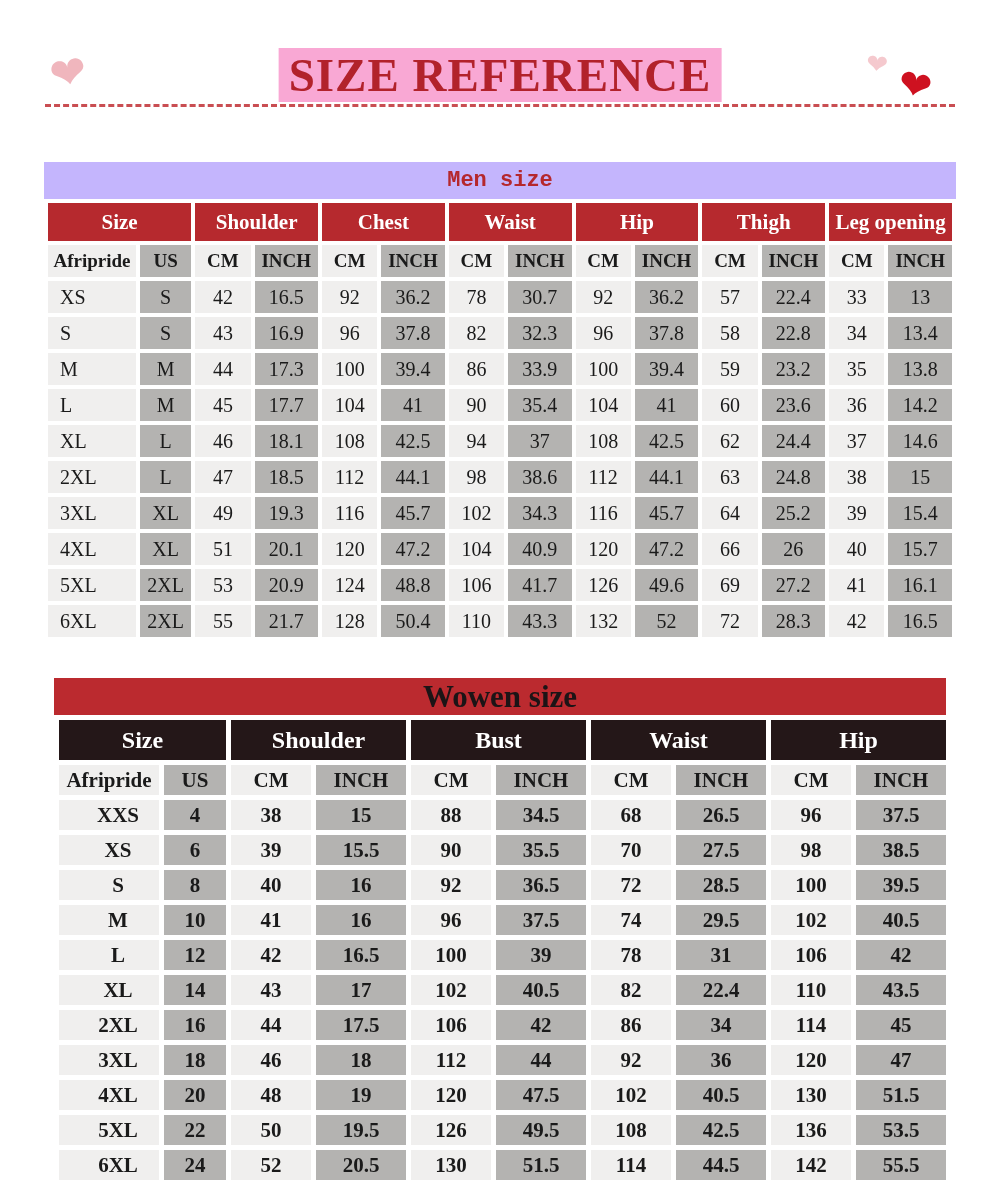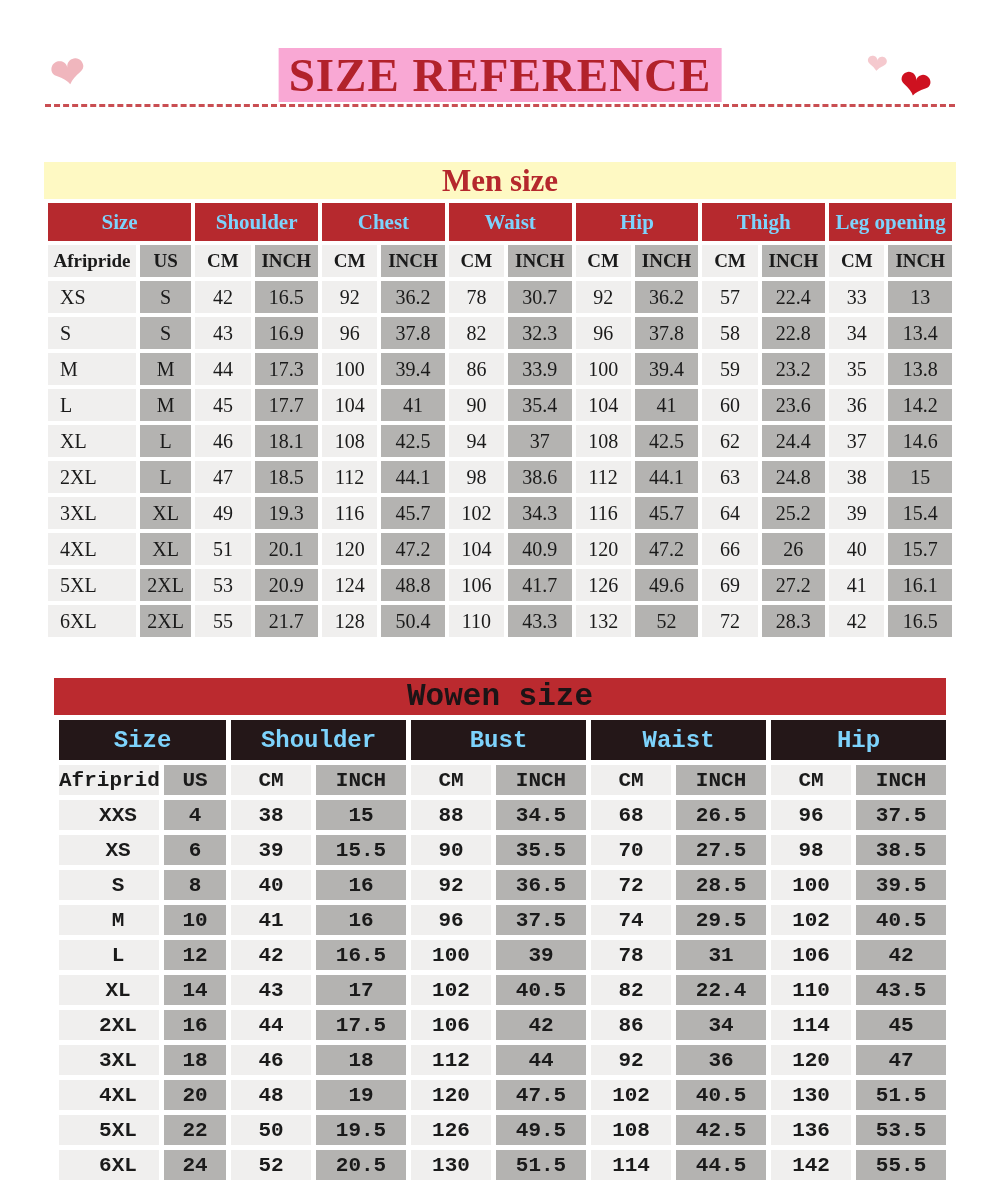--- a/index.html
+++ b/index.html
@@ -16,29 +16,29 @@
     background:#f9a8d4;padding:0 10px;z-index:2;white-space:nowrap;
     font-size:47px;font-weight:bold;color:#b2222b;letter-spacing:1px;
   }
   .heart{position:absolute;z-index:2;line-height:1;}
   .heart-left{left:50px;top:52px;font-size:44px;color:#f0b6bd;transform:rotate(-10deg);}
   .heart-right-small{left:866px;top:52px;font-size:26px;color:#f5c9ce;transform:rotate(6deg);}
   .heart-right-red{left:898px;top:66px;font-size:40px;color:#ce1120;transform:rotate(12deg);}
   
   .table-section{margin:0 auto;}
   .men-section{width:912px;}
-  .women-section{width:892px;margin-top:37px;font-family:Liberation Mono, monospace;}
+  .women-section{width:892px;margin-top:37px;}
   .table-bar{text-align:center;font-weight:bold;}
-  .men-bar{height:37px;line-height:37px;background:#fef9c3;color:#b5282d;font-size:31px;}
+  .men-bar{height:37px;line-height:37px;background:#c4b5fd;color:#b5282d;font-size:22px;font-family:Liberation Mono, monospace;}
   .women-bar{height:37px;line-height:37px;background:#bb2a2f;color:#1c1416;font-size:31px;}
   table.size-table{border-collapse:separate;table-layout:fixed;margin:0 auto;}
   #men-table{border-spacing:4px;width:912px;}
   #women-table{border-spacing:5px;width:892px;font-weight:bold;}
   th,td{text-align:center;padding:0;overflow:hidden;white-space:nowrap;}
-  th.group{color:#7dd3fc;font-weight:bold;}
+  th.group{color:#ffffff;font-weight:bold;}
   #men-table th.group{background:#b6292e;height:38px;font-size:21px;}
   #women-table th.group{background:#241718;height:40px;font-size:24px;}
   .light{background:#f0efee;}
   .gray{background:#b4b3b1;}
   #men-table th.sub{height:32px;font-size:19px;font-weight:bold;}
   #men-table td{height:32px;font-size:20px;font-weight:normal;}
   #women-table th.sub{height:30px;font-size:21px;}
   #women-table td{height:30px;font-size:21px;}
   #men-table td:first-child{text-align:left;padding-left:12px;}
   #women-table td:first-child{text-align:center;padding-left:18px;}

